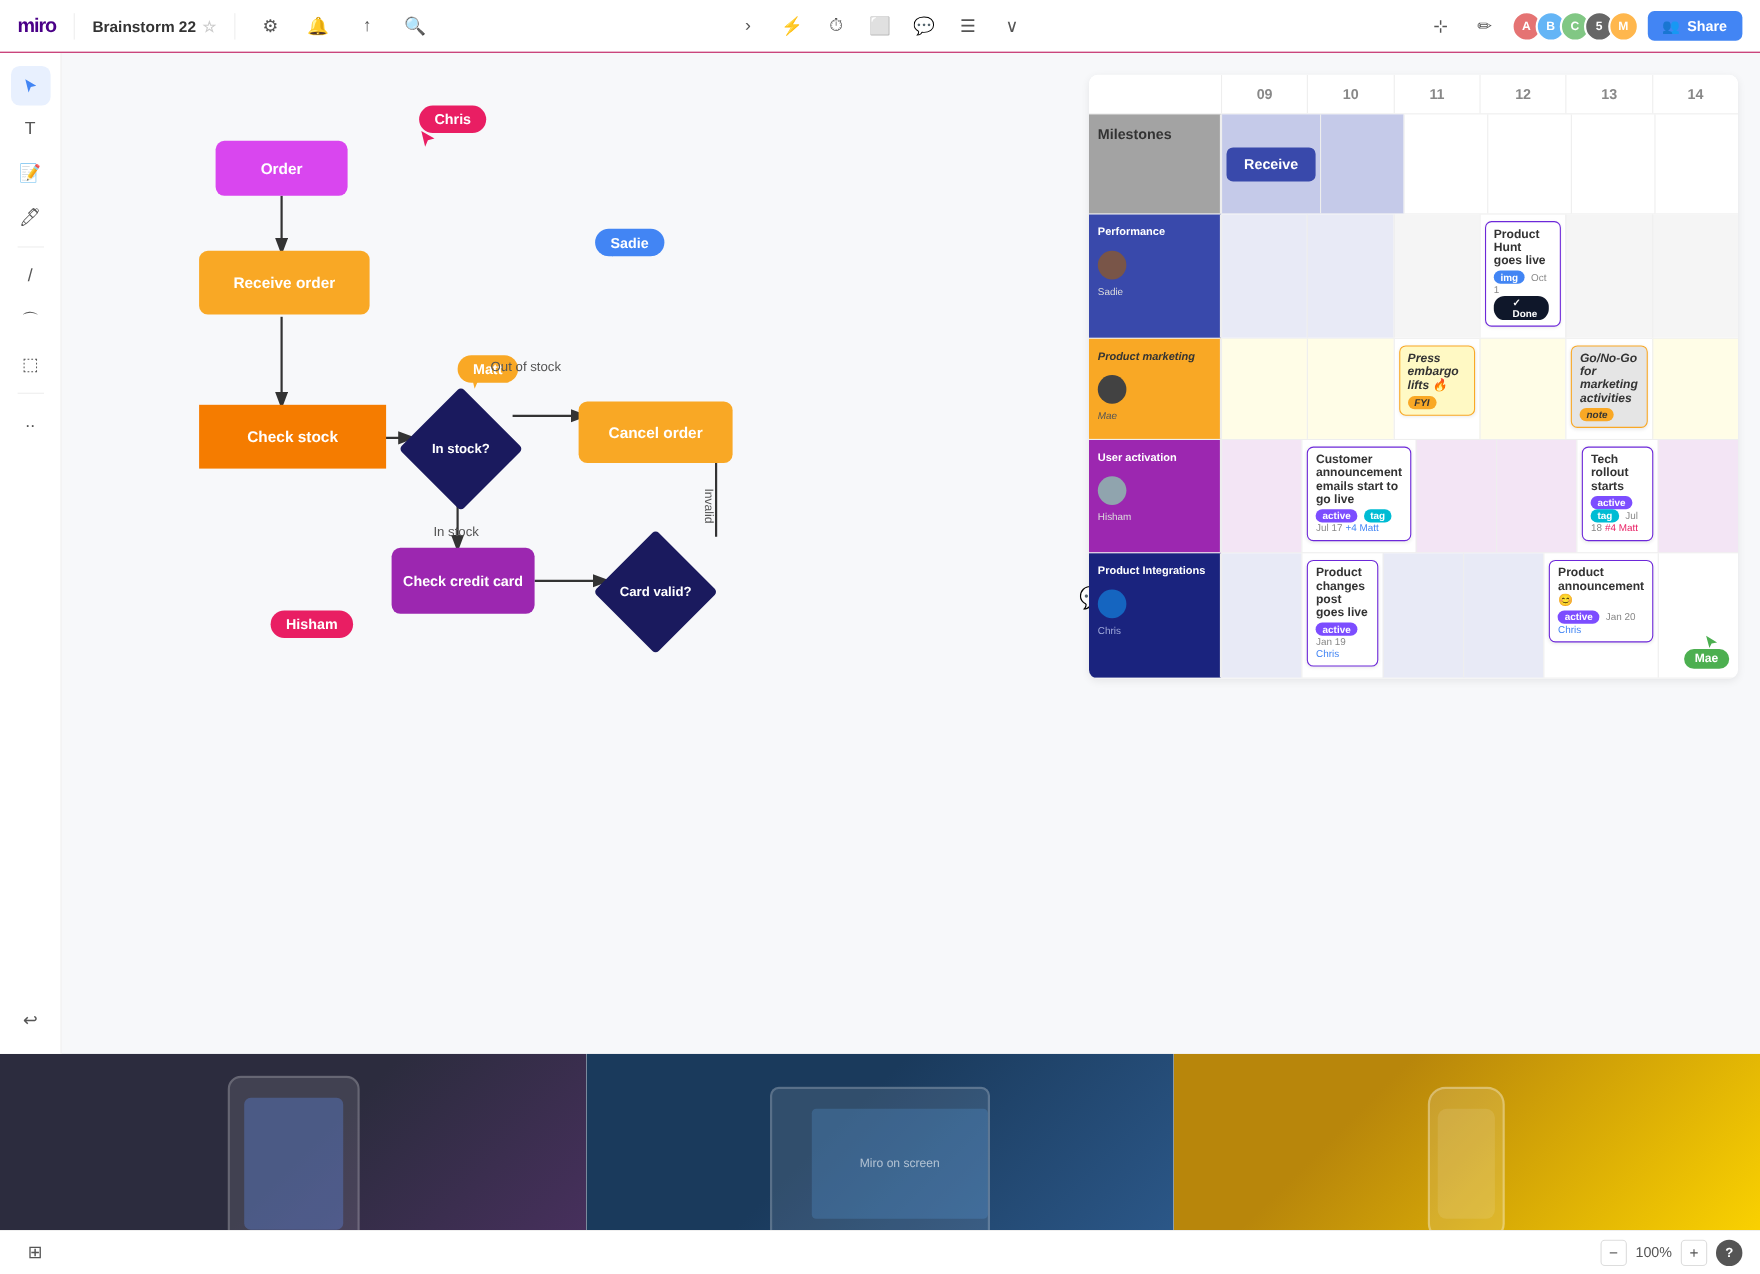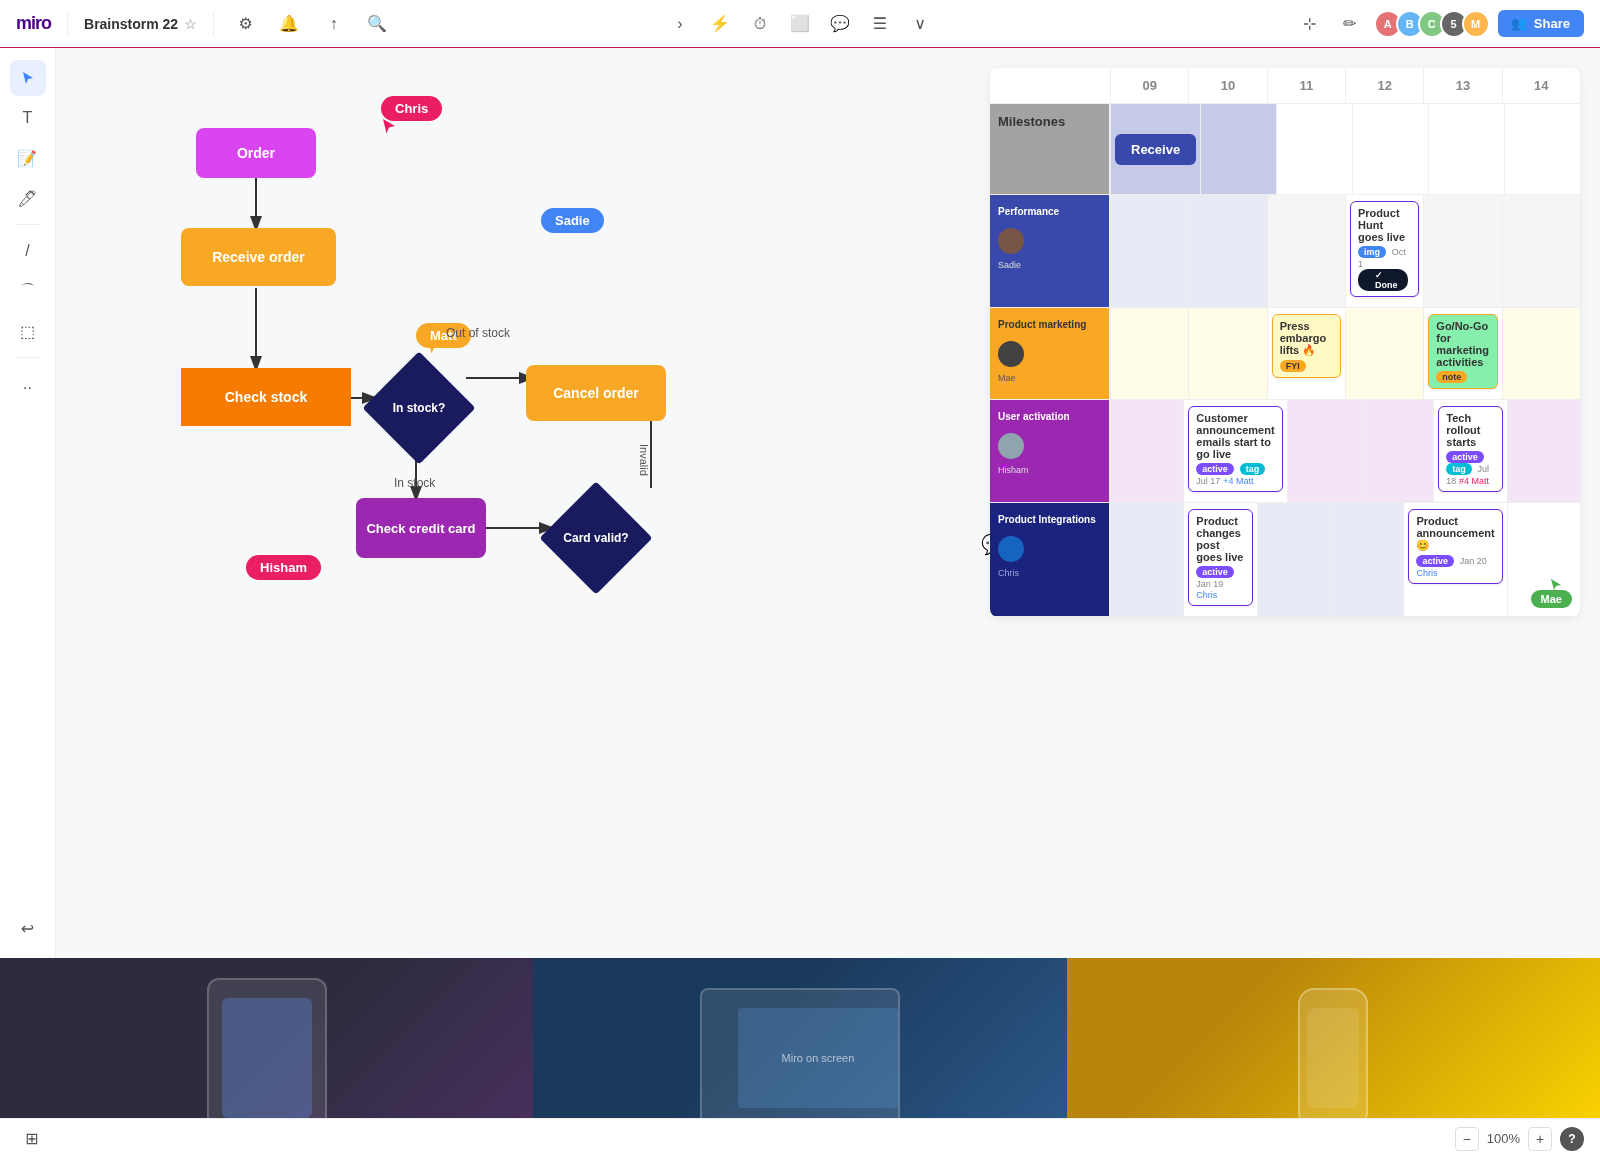--- a/index.html
+++ b/index.html
@@ -423,37 +423,37 @@
             <div class="card-title">Product Hunt goes live</div>
             <span class="tag tag-blue">img</span>
             <span style="font-size:9px;color:#888;">Oct 1</span>
             <span class="tag tag-green">✓ Done</span>
           </div>
         </div>
         <div class="tl-cell" style="background:#f5f5f5;"></div>
         <div class="tl-cell" style="background:#f5f5f5;"></div>
       </div>
 
-      <div class="tl-row row-product-marketing" style="min-height:90px;">
+      <div class="tl-row row-product-marketing" style="min-height:90px;font-style:italic;">
         <div class="tl-row-label row-product-marketing">
           <span class="tl-row-label-text" style="color:#333;">Product marketing</span>
           <div class="tl-avatar" style="background:#424242;"></div>
           <div style="font-size:9px;color:#555;">Mae</div>
         </div>
         <div class="tl-cell" style="background:#fffde7;"></div>
         <div class="tl-cell" style="background:#fffde7;"></div>
         <div class="tl-cell">
           <div class="tl-event-card" style="background:#fff9c4;border-color:#f9a825;">
             <div class="card-title">Press embargo lifts 🔥</div>
             <span class="tag" style="background:#f9a825;color:#333;">FYI</span>
           </div>
         </div>
         <div class="tl-cell" style="background:#fffde7;"></div>
         <div class="tl-cell">
-          <div class="tl-event-card" style="background:#86efac;border-color:#f9a825;">
+          <div class="tl-event-card" style="background:#e5e5e5;border-color:#f9a825;">
             <div class="card-title">Go/No-Go for marketing activities</div>
             <span class="tag" style="background:#f9a825;color:#333;">note</span>
           </div>
         </div>
         <div class="tl-cell" style="background:#fffde7;"></div>
       </div>
 
       <div class="tl-row row-user-activation" style="min-height:90px;">
         <div class="tl-row-label row-user-activation">
           <span class="tl-row-label-text">User activation</span>

